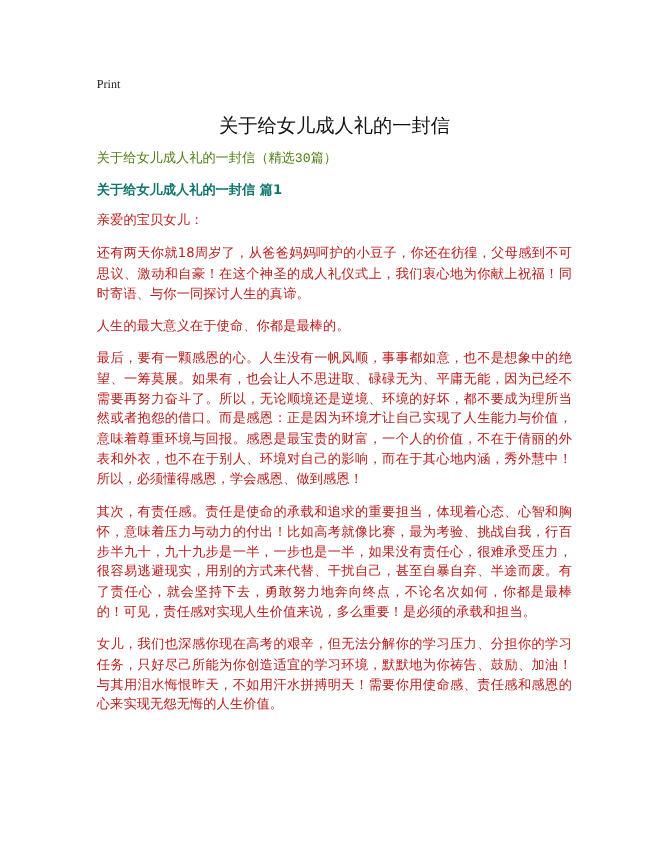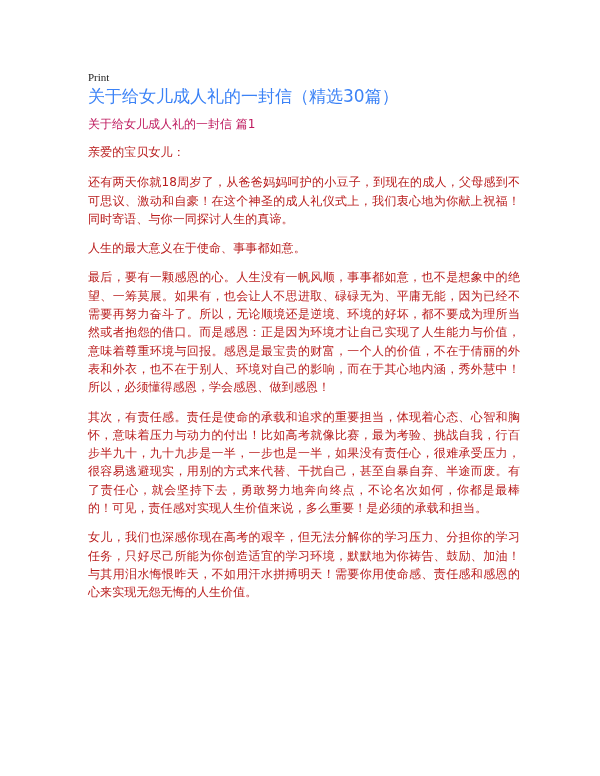--- a/index.html
+++ b/index.html
@@ -18,62 +18,64 @@
     .page {
       position: absolute;
       left: 88px;
       top: 70px;
       width: 432px;
     }
     .print-label {
       font-family: "Liberation Serif", "DejaVu Serif", serif;
       font-size: 11px;
       color: #222;
-      margin: 0 0 4px 0;
+      margin: 0 0 20px 0;
       line-height: 14px;
     }
     .doc-title {
       font-size: 17.5px;
       text-align: center;
       margin: 0 0 10px 0;
       line-height: 22px;
       font-weight: normal;
       color: #111;
     }
     .doc-subtitle {
-      font-size: 17px;
+      font-size: 12px;
       margin: 0 0 12px 0;
       line-height: 16px;
-      color: #3b82f6;
+      color: #4d7c0f;
+      font-family: Liberation Mono, monospace;
     }
     .section-heading {
       font-size: 12px;
-      font-weight: normal;
+      font-weight: bold;
       margin: 0 0 11px 0;
       line-height: 16px;
-      color: #be185d;
+      color: #0f766e;
     }
     .para {
       font-size: 12px;
       line-height: 18.3px;
       margin: 0 0 11px 0;
       color: #b91c1c;
       text-align: justify;
       letter-spacing: 0.1px;
     }
     .para.salutation {
       margin-bottom: 12px;
     }
   </style>
 </head>
 <body>
 
 <div class="page">
   <div class="print-label">Print</div>
+  <h1 class="doc-title">关于给女儿成人礼的一封信</h1>
   <div class="doc-subtitle">关于给女儿成人礼的一封信（精选30篇）</div>
   <div class="section-heading">关于给女儿成人礼的一封信 篇1</div>
   <p class="para salutation">亲爱的宝贝女儿：</p>
-  <p class="para">还有两天你就18周岁了，从爸爸妈妈呵护的小豆子，到现在的成人，父母感到不可思议、激动和自豪！在这个神圣的成人礼仪式上，我们衷心地为你献上祝福！同时寄语、与你一同探讨人生的真谛。</p>
-  <p class="para">人生的最大意义在于使命、事事都如意。</p>
+  <p class="para">还有两天你就18周岁了，从爸爸妈妈呵护的小豆子，你还在彷徨，父母感到不可思议、激动和自豪！在这个神圣的成人礼仪式上，我们衷心地为你献上祝福！同时寄语、与你一同探讨人生的真谛。</p>
+  <p class="para">人生的最大意义在于使命、你都是最棒的。</p>
   <p class="para">最后，要有一颗感恩的心。人生没有一帆风顺，事事都如意，也不是想象中的绝望、一筹莫展。如果有，也会让人不思进取、碌碌无为、平庸无能，因为已经不需要再努力奋斗了。所以，无论顺境还是逆境、环境的好坏，都不要成为理所当然或者抱怨的借口。而是感恩：正是因为环境才让自己实现了人生能力与价值，意味着尊重环境与回报。感恩是最宝贵的财富，一个人的价值，不在于倩丽的外表和外衣，也不在于别人、环境对自己的影响，而在于其心地内涵，秀外慧中！所以，必须懂得感恩，学会感恩、做到感恩！</p>
   <p class="para">其次，有责任感。责任是使命的承载和追求的重要担当，体现着心态、心智和胸怀，意味着压力与动力的付出！比如高考就像比赛，最为考验、挑战自我，行百步半九十，九十九步是一半，一步也是一半，如果没有责任心，很难承受压力，很容易逃避现实，用别的方式来代替、干扰自己，甚至自暴自弃、半途而废。有了责任心，就会坚持下去，勇敢努力地奔向终点，不论名次如何，你都是最棒的！可见，责任感对实现人生价值来说，多么重要！是必须的承载和担当。</p>
   <p class="para">女儿，我们也深感你现在高考的艰辛，但无法分解你的学习压力、分担你的学习任务，只好尽己所能为你创造适宜的学习环境，默默地为你祷告、鼓励、加油！与其用泪水悔恨昨天，不如用汗水拼搏明天！需要你用使命感、责任感和感恩的心来实现无怨无悔的人生价值。</p>
 </div>
 
 </body></html>

